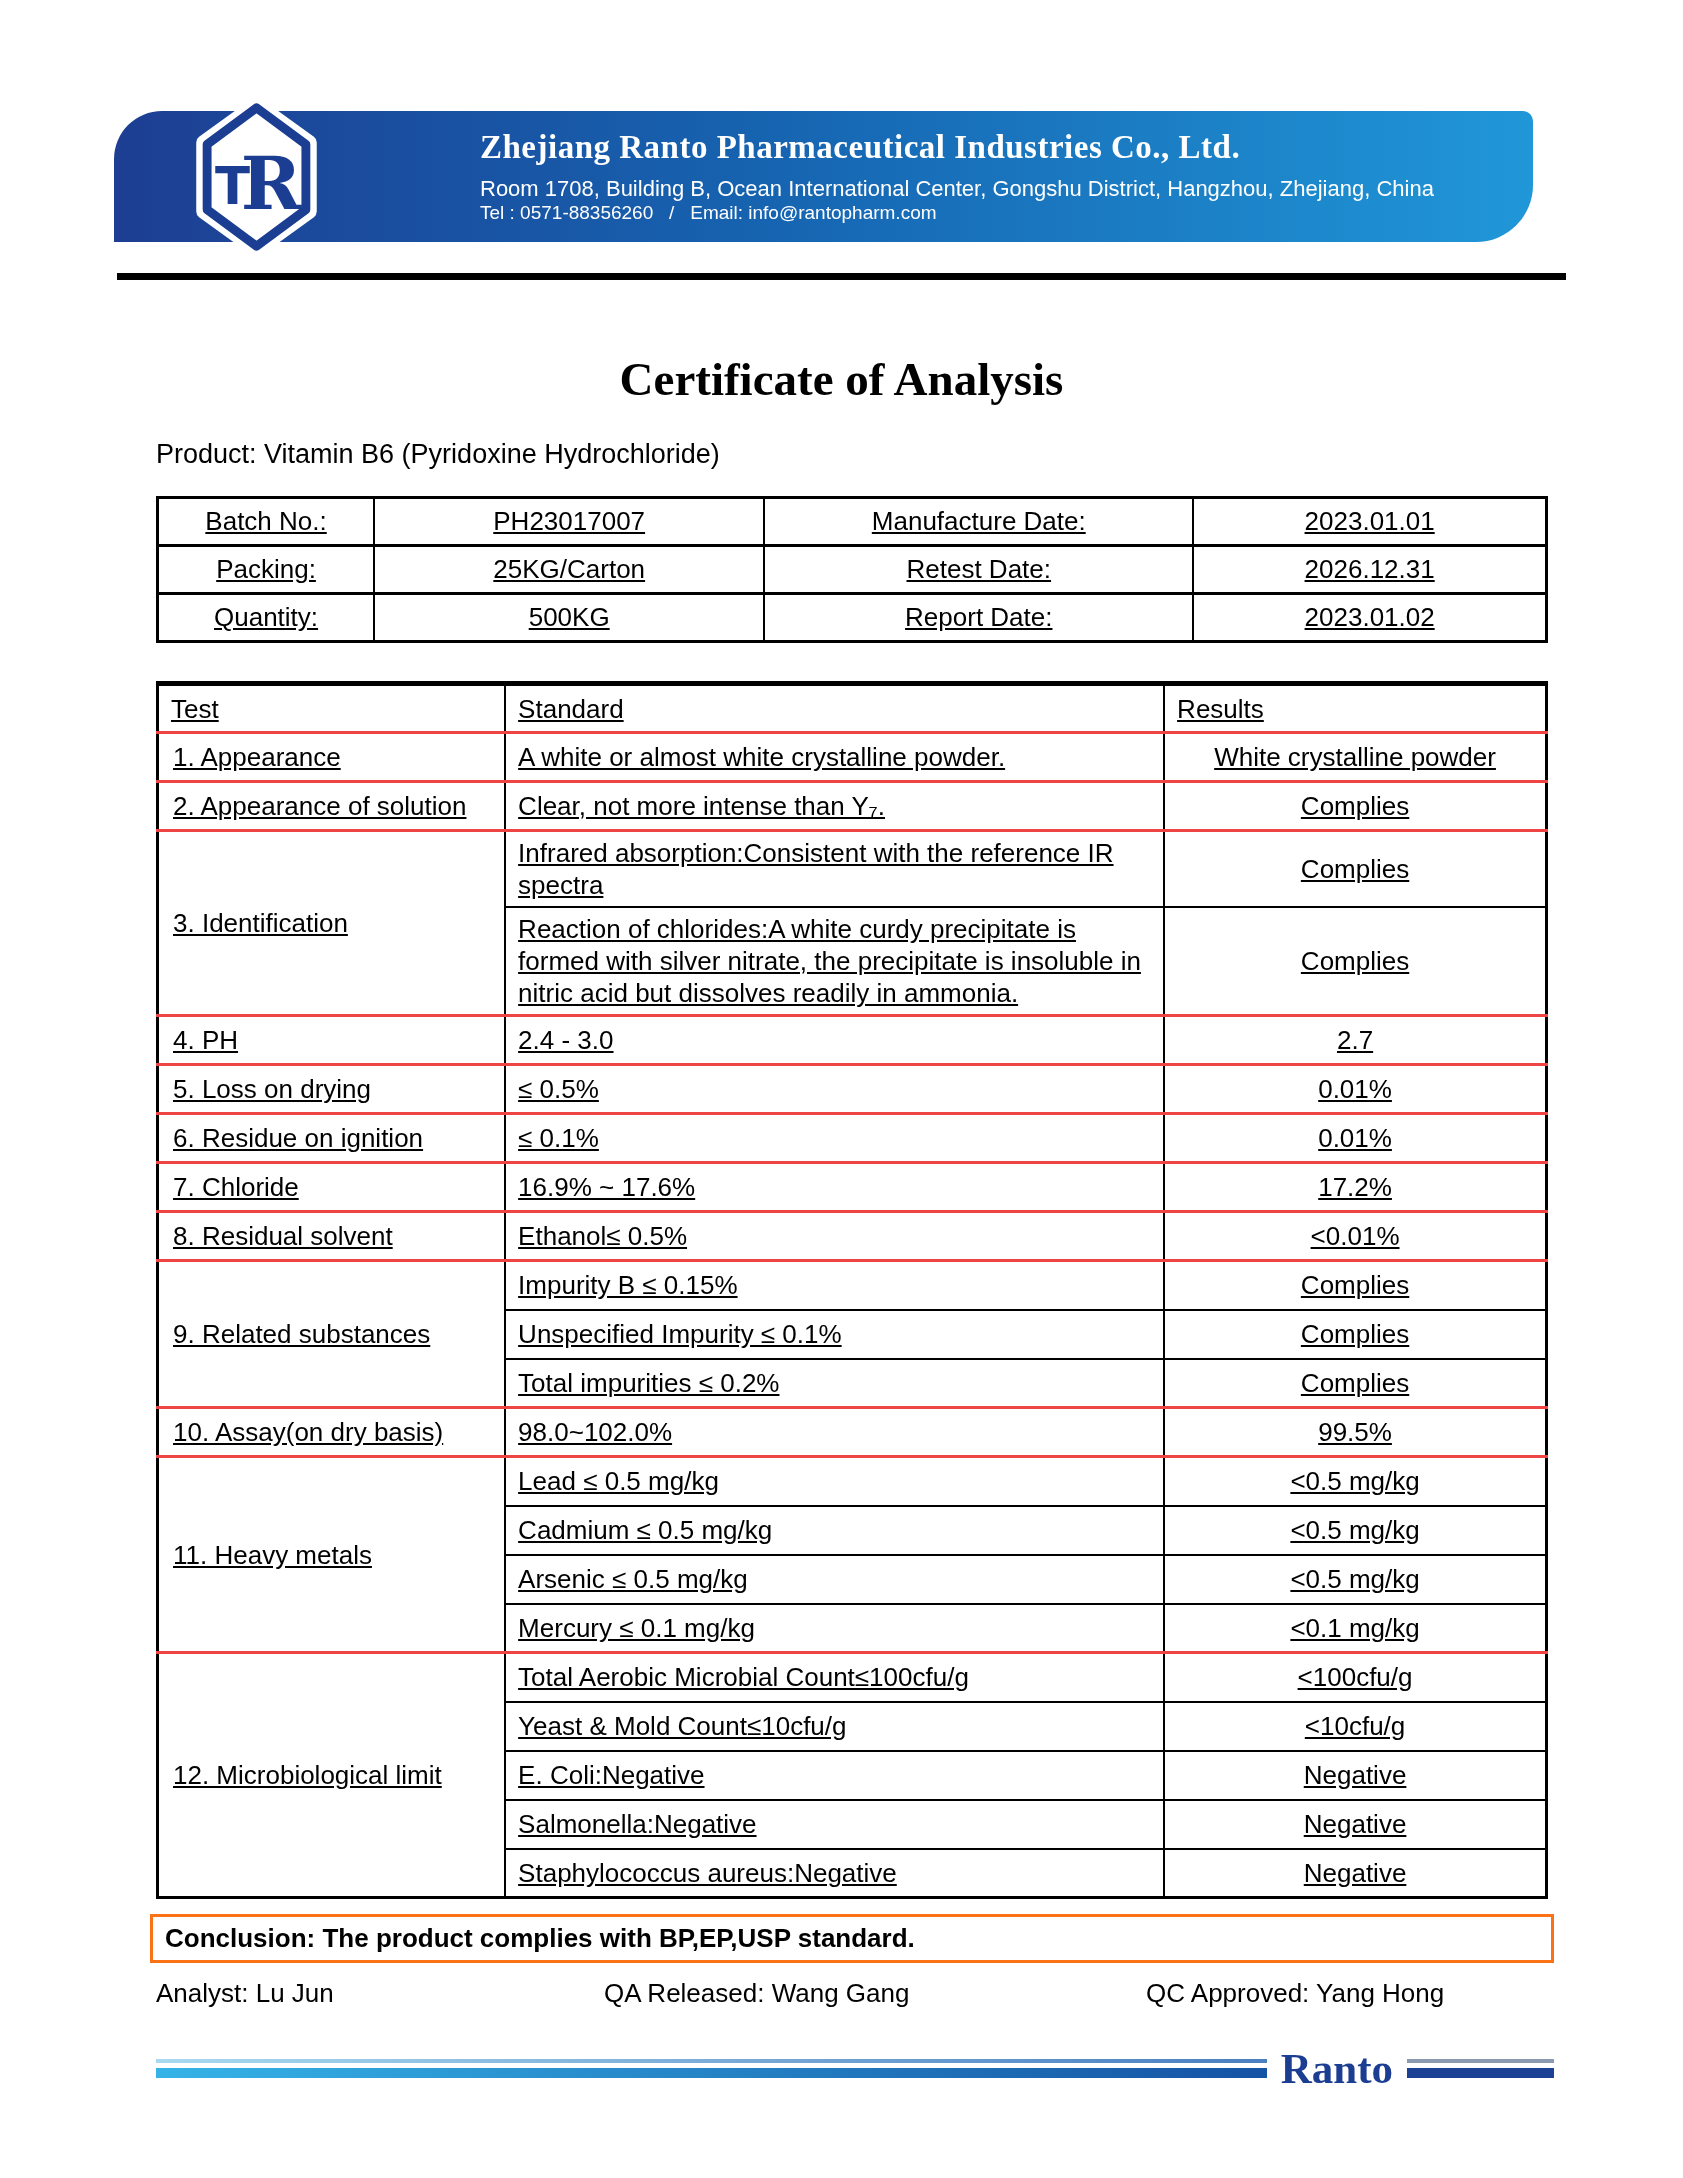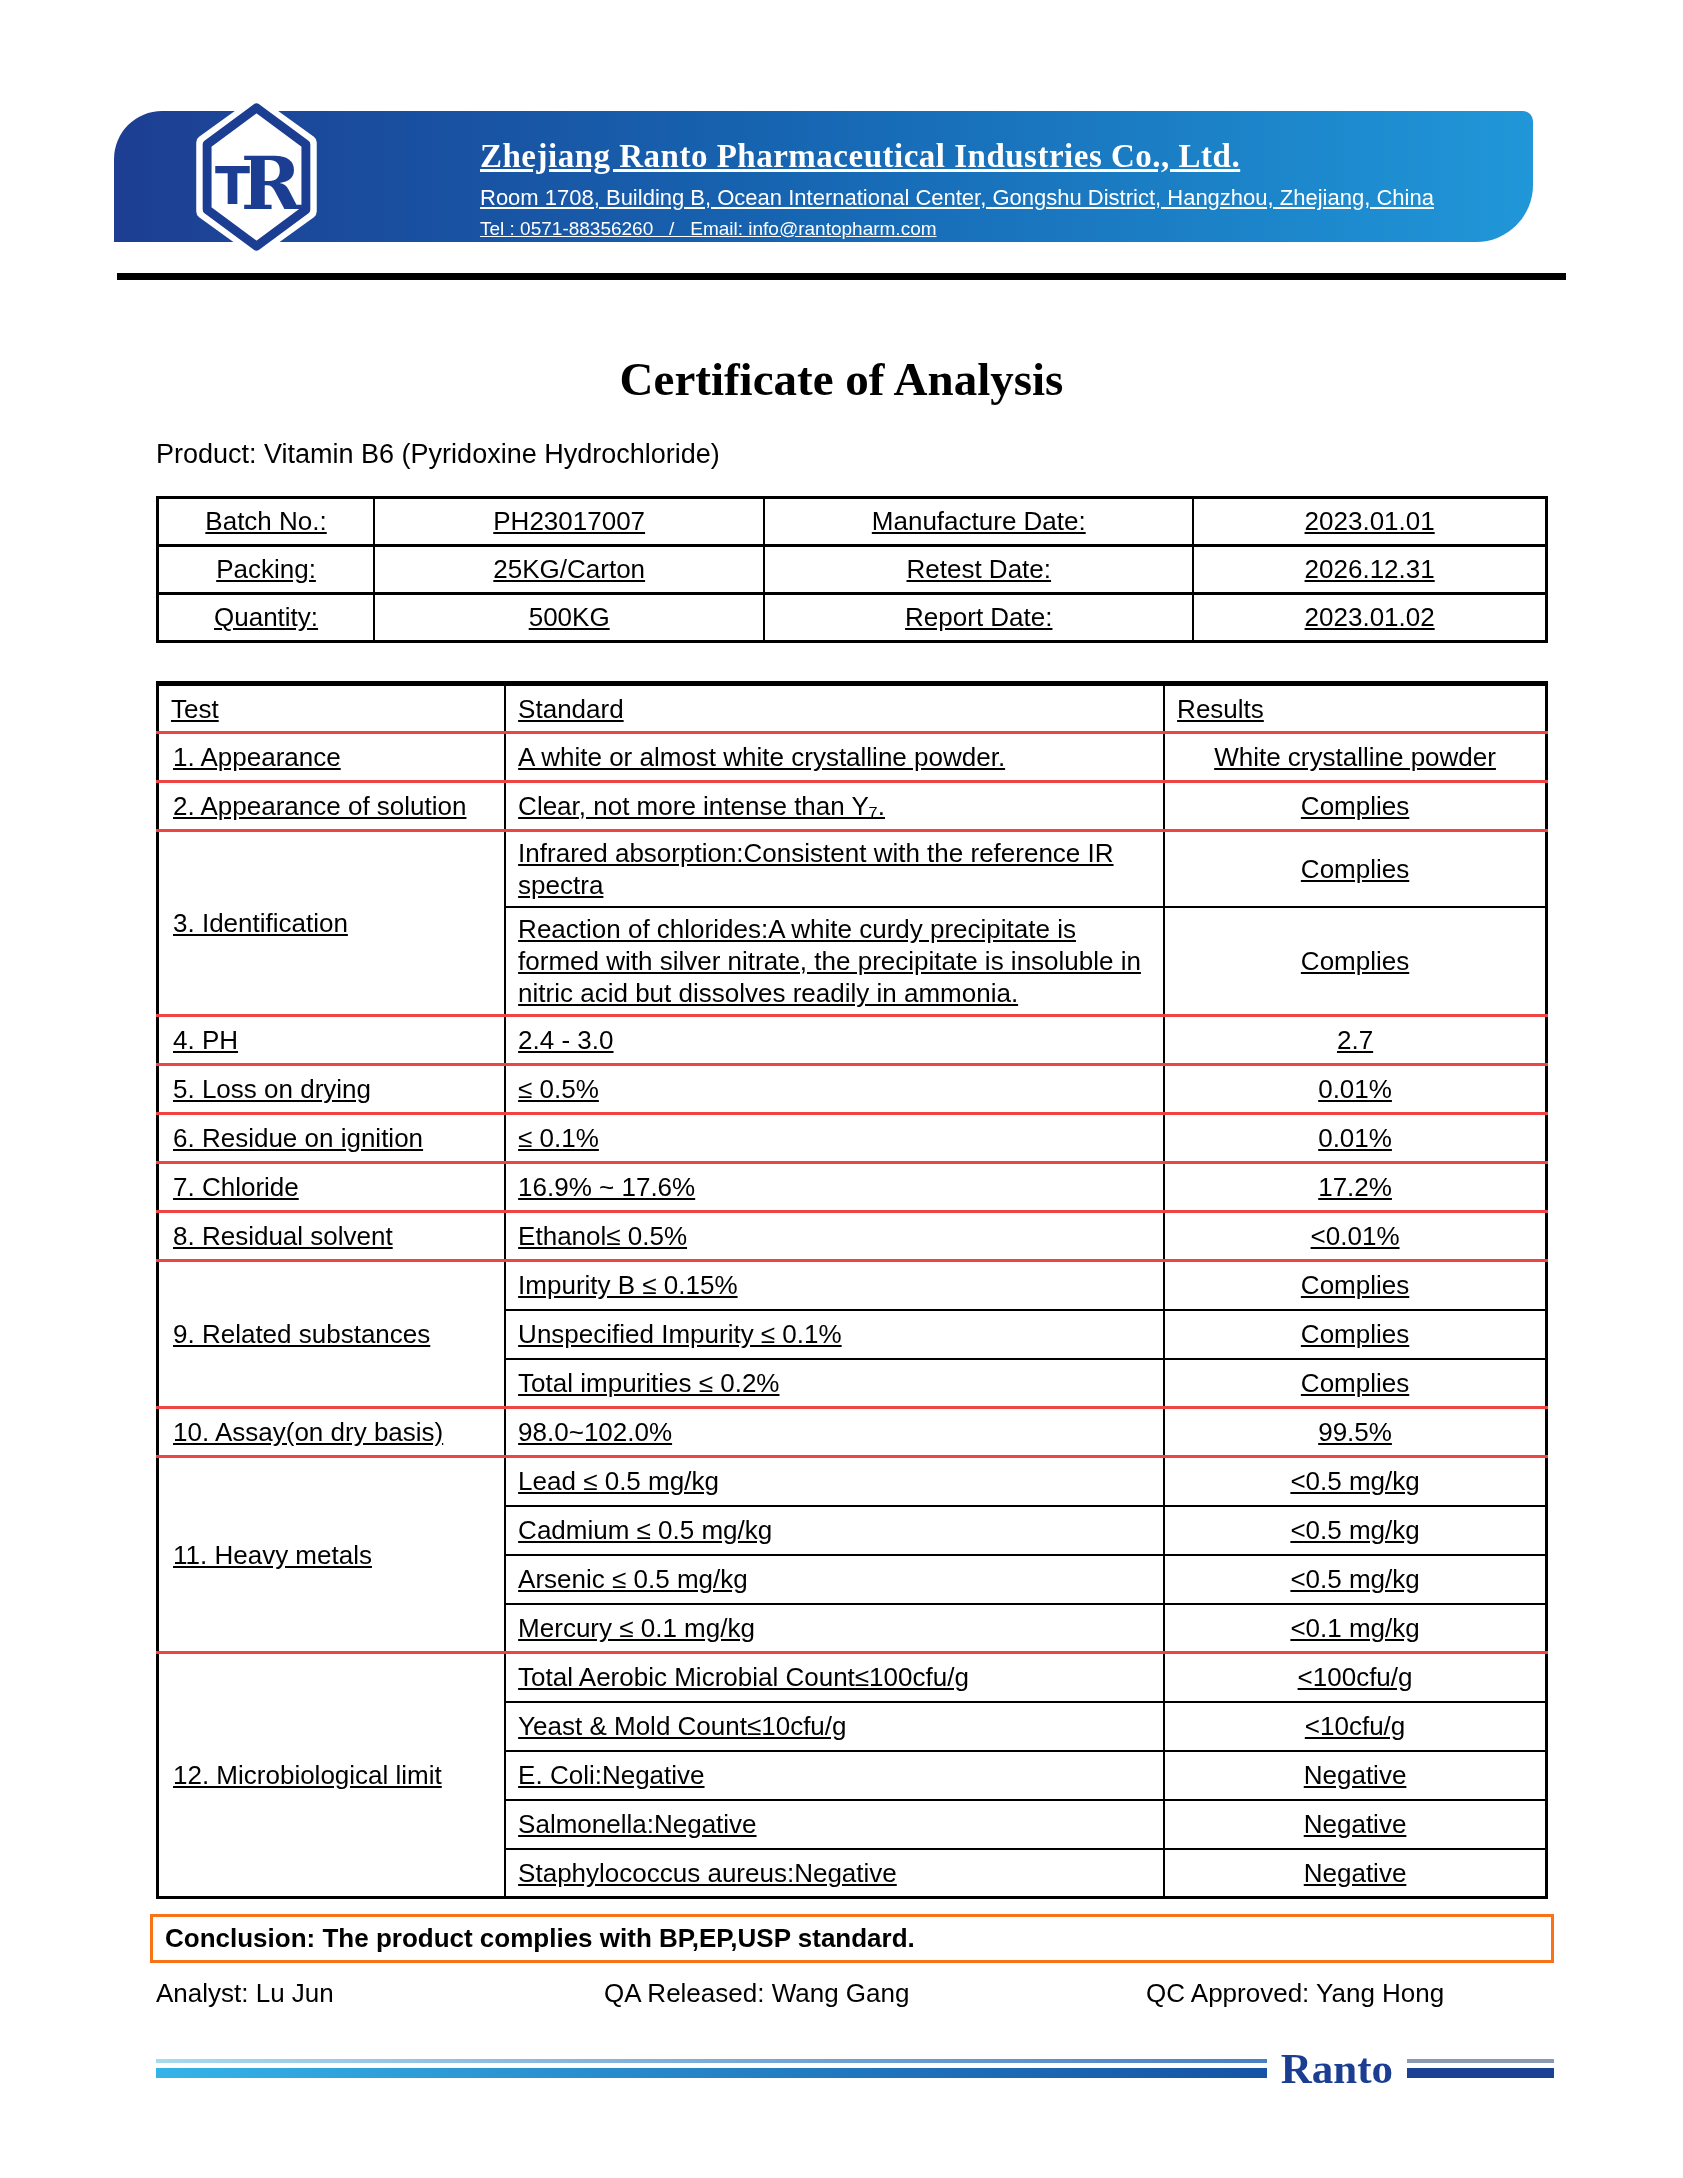--- a/index.html
+++ b/index.html
@@ -8,27 +8,27 @@
     position:relative; width:1683px; height:2178px; background:#fff;
     font-family:"Liberation Sans","DejaVu Sans",sans-serif; color:#000; overflow:hidden;
   }
 
   
   .banner {
     position:absolute; left:114px; top:111px; width:1419px; height:131px;
     background:linear-gradient(90deg,#1d3e92 0%,#1663b0 45%,#2097d8 100%);
     border-radius:48px 10px 57px 0;
   }
-  .banner-text { position:absolute; left:366px; top:27px; color:#fff;text-decoration:underline; }
+  .banner-text { position:absolute; left:366px; top:18px; color:#fff; }
   .company-name {
     font-family:"Liberation Serif","DejaVu Serif",serif; font-weight:bold;
     font-size:33px; letter-spacing:0.5px; line-height:1.15;
   }
   .company-address { font-size:22px; margin-top:9px; }
-  .company-contact { font-size:19px; margin-top:7px; white-space:pre; }
+  .company-contact { font-size:19px; margin-top:0; white-space:pre; }
   .logo { position:absolute; left:81px; top:-14px; width:123px; height:160px; }
 
   .header-rule { position:absolute; left:117px; top:273px; width:1449px; height:7px; background:#000; }
 
   
   .doc-title {
     position:absolute; top:352px; left:0; width:100%; text-align:center;
     font-family:"Liberation Serif","DejaVu Serif",serif; font-weight:bold; font-size:47px;
   }
   .product-line { position:absolute; top:439px; left:156px; font-size:27px; font-weight:normal; }

